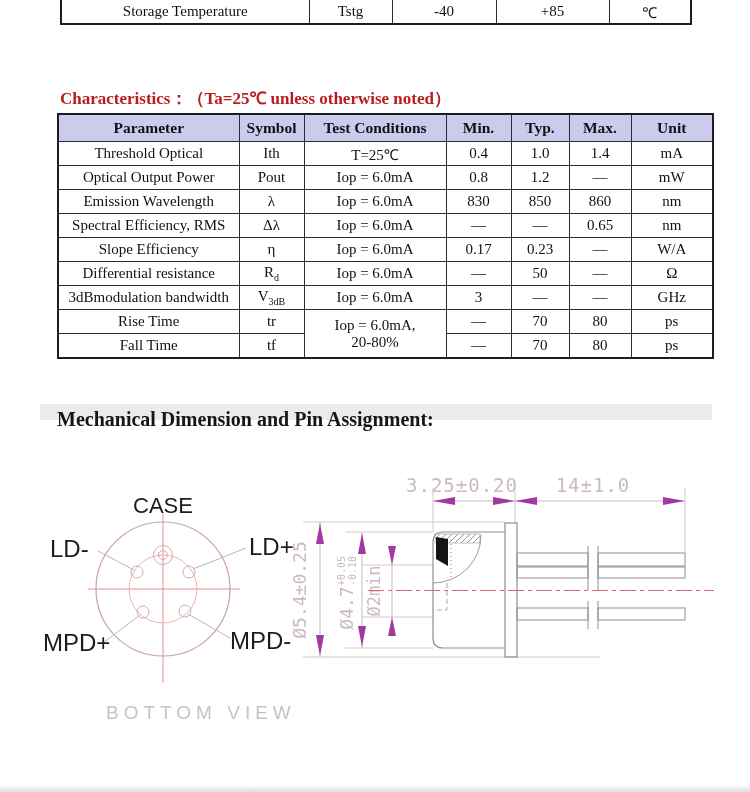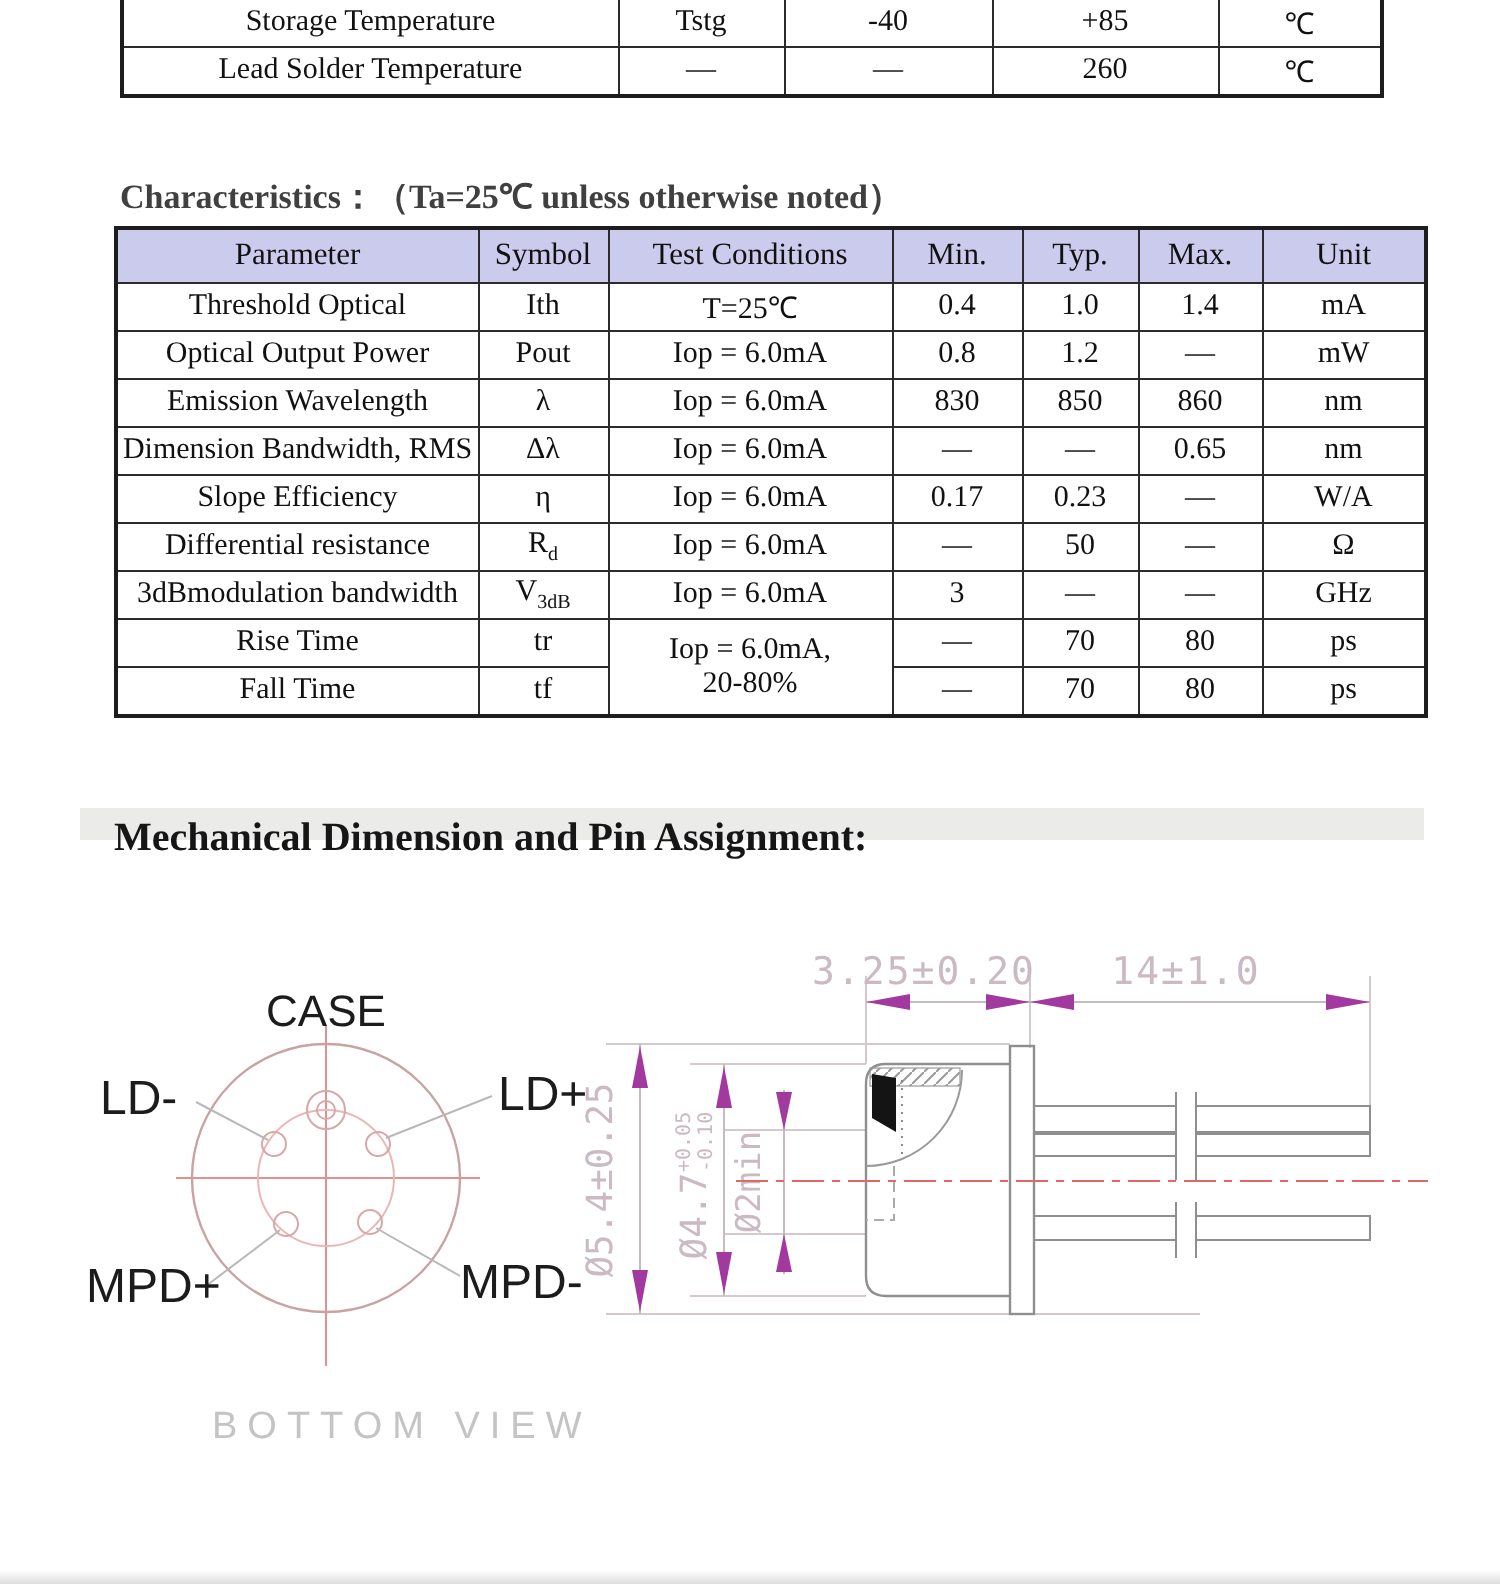--- a/index.html
+++ b/index.html
@@ -6,23 +6,23 @@
   #page{position:relative;width:750px;height:792px;background:#ffffff;overflow:hidden;
         font-family:"Liberation Serif",serif;color:#111;}
   
   table.sheet{border-collapse:collapse;table-layout:fixed;}
   table.sheet td,table.sheet th{border:1px solid #2b2b2b;font-size:15px;
         height:23px;padding:0;overflow:hidden;white-space:nowrap;}
   table.sheet{border:2px solid #1d1d1d;}
   td.c,th.c{text-align:center;}
   td.l{text-align:center;padding-left:9px;}
   #abs-table{position:absolute;left:60px;top:-2px;width:630px;}
-  #char-heading{position:absolute;left:60px;top:86px;font-size:17px;font-weight:700;color:#404040;}
+  #char-heading{position:absolute;left:60px;top:86px;font-size:17px;font-weight:700;color:#b91c1c;}
   #char-table{position:absolute;left:57px;top:113px;width:655px;}
-  #char-table th{background:#cbcbed;font-weight:400;font-size:15.5px;height:26px;}
+  #char-table th{background:#cbcbed;font-weight:700;font-size:15.5px;height:26px;}
   #char-table td{font-size:15px;}
   sub{font-size:10px;}
   
   #mech-bar{position:absolute;left:40px;top:404px;width:672px;height:16px;background:#ebebe9;}
   #mech-heading{position:absolute;left:17px;top:4px;font-size:20px;font-weight:700;color:#161616;}
   
   #drawing{position:absolute;left:0;top:440px;}
   text{font-family:"Liberation Sans",sans-serif;}
   .dimtxt{font-family:"DejaVu Sans Mono",monospace;fill:#cbbac4;}
   .pinlbl{fill:#1c1c1c;}
@@ -41,27 +41,20 @@
         <col style="width:104px">
         <col style="width:113px">
         <col style="width:82px">
       </colgroup>
     <tbody>
         <tr>
       <td class="l">Storage Temperature</td>
       <td class="c">Tstg</td>
       <td class="c">-40</td>
       <td class="c">+85</td>
-      <td class="c">℃</td>
-    </tr>
-    <tr>
-      <td class="l">Lead Solder Temperature</td>
-      <td class="c">—</td>
-      <td class="c">—</td>
-      <td class="c">260</td>
       <td class="c">℃</td>
     </tr>
   </tbody>
     </table>
 
   <div id="char-heading">Characteristics：（Ta=25℃  unless otherwise noted）</div>
 
   <table class="sheet" id="char-table">
     <colgroup>
         <col style="width:181px">
@@ -103,21 +96,21 @@
     <tr>
       <td class="l">Emission Wavelength</td>
       <td class="c"><span>λ</span></td>
       <td class="c">Iop = 6.0mA</td>
       <td class="c">830</td>
       <td class="c">850</td>
       <td class="c">860</td>
       <td class="c">nm</td>
     </tr>
     <tr>
-      <td class="l">Dimension Bandwidth, RMS</td>
+      <td class="l">Spectral Efficiency, RMS</td>
       <td class="c"><span>Δλ</span></td>
       <td class="c">Iop = 6.0mA</td>
       <td class="c">—</td>
       <td class="c">—</td>
       <td class="c">0.65</td>
       <td class="c">nm</td>
     </tr>
     <tr>
       <td class="l">Slope Efficiency</td>
       <td class="c"><span>η</span></td>

